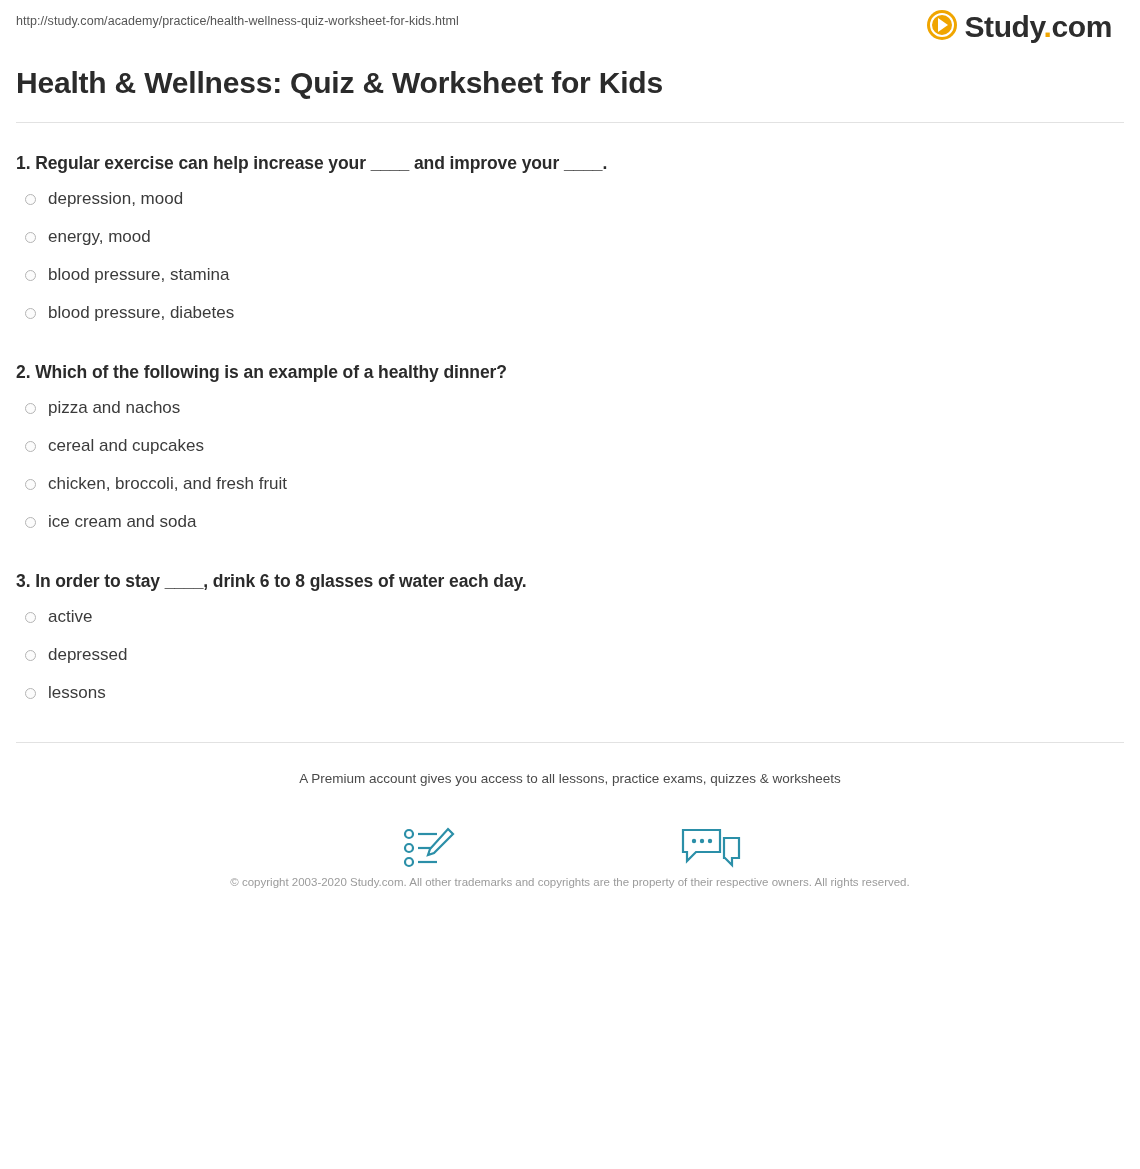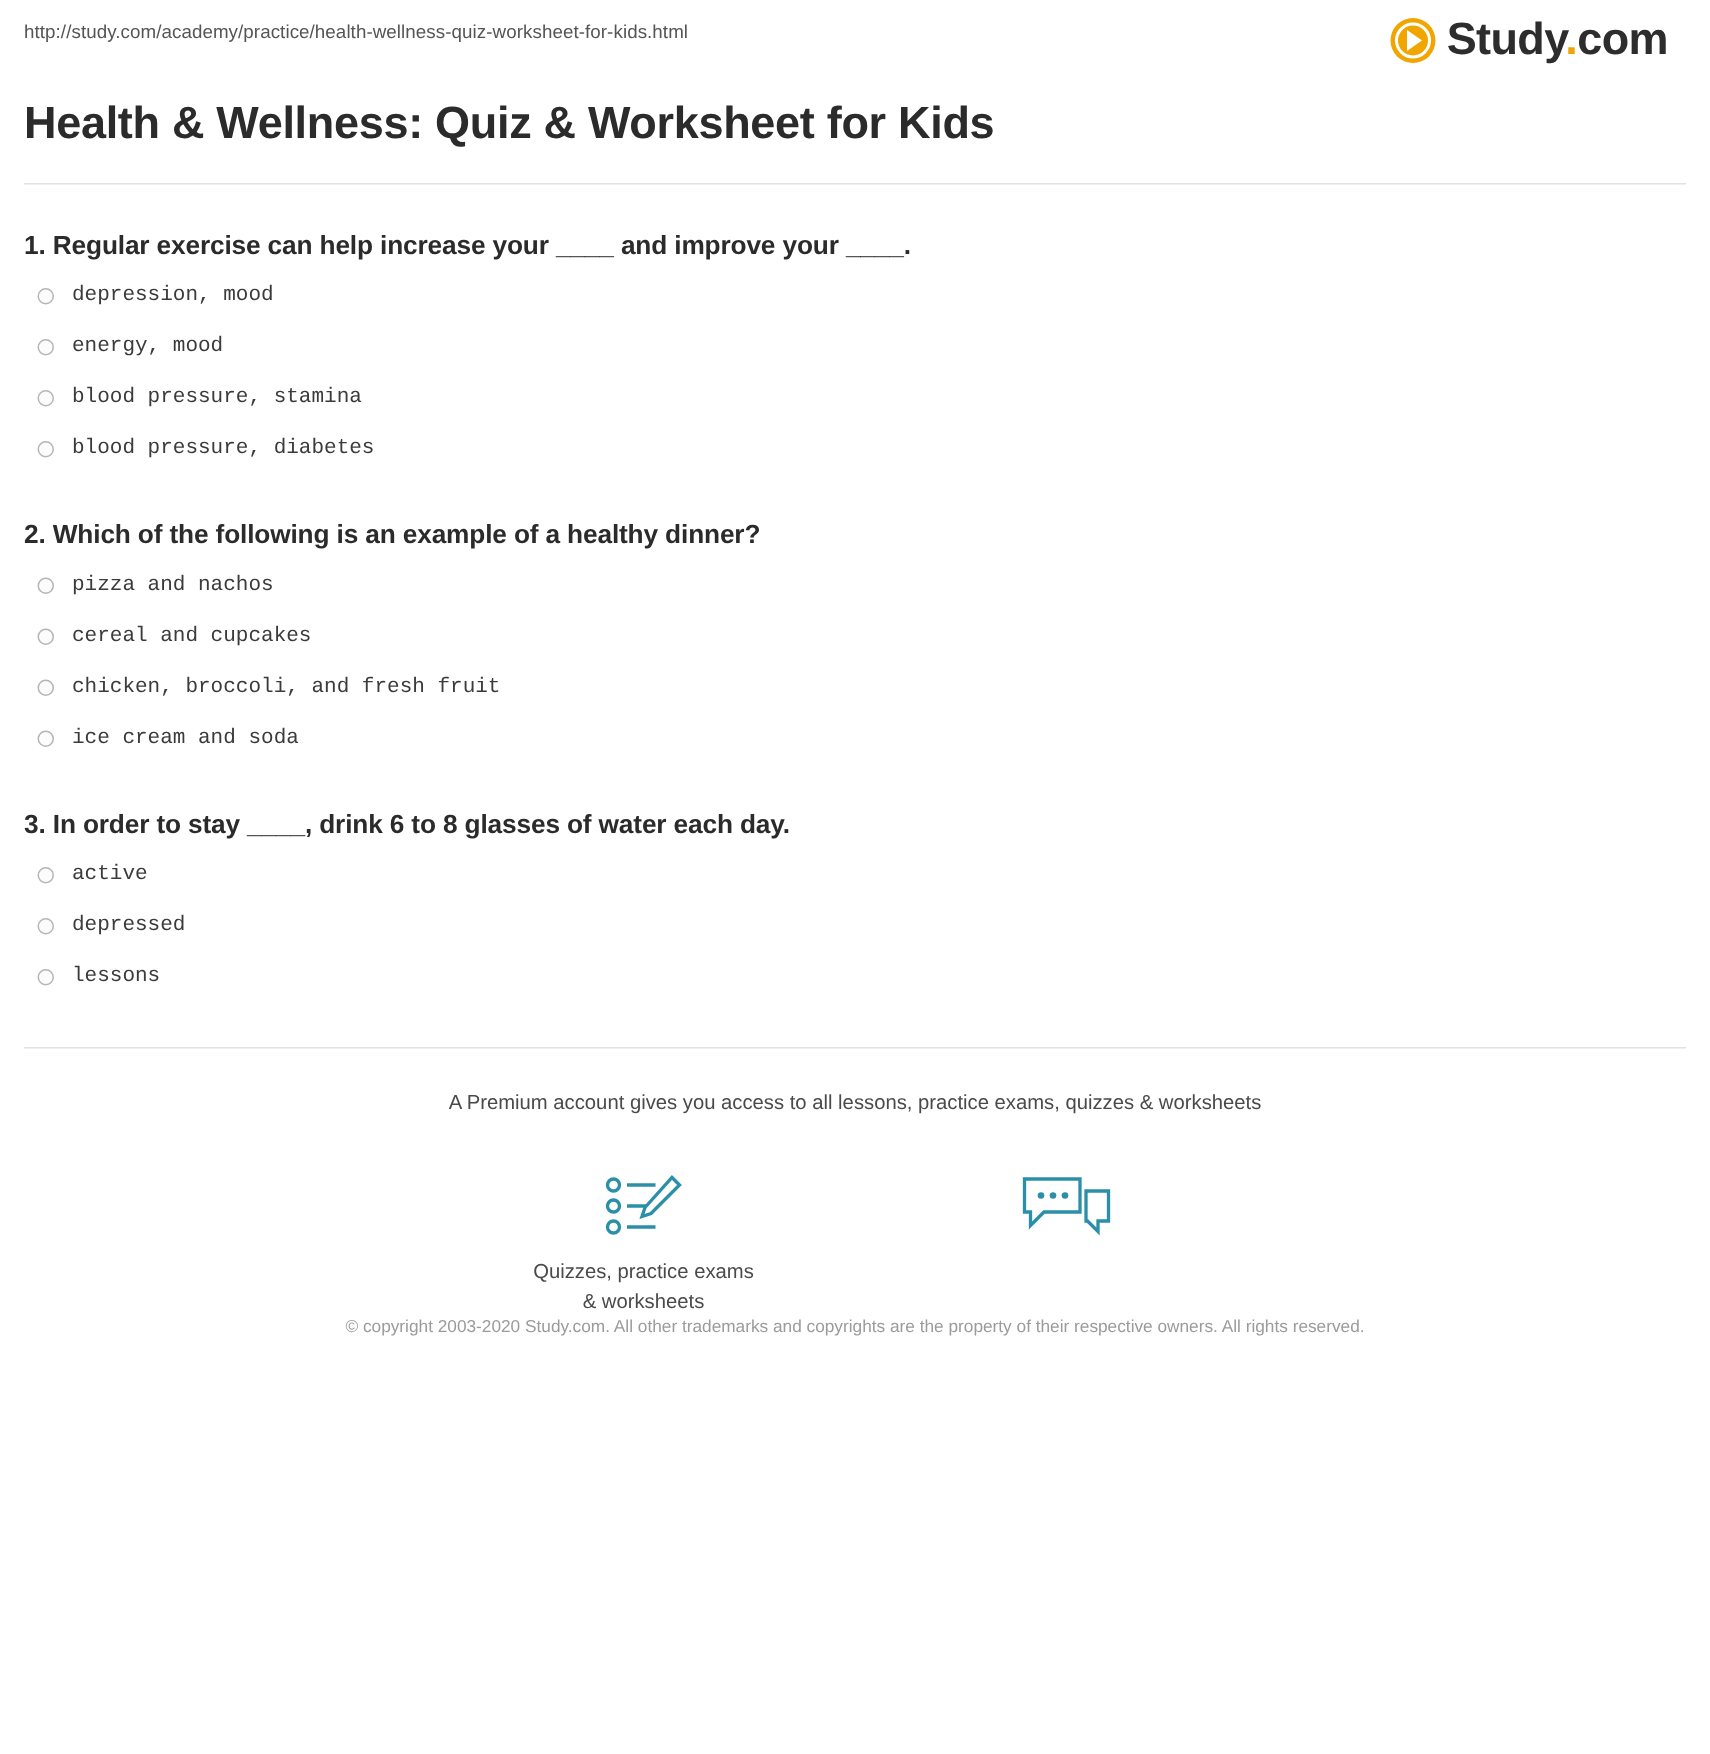--- a/index.html
+++ b/index.html
@@ -32,21 +32,21 @@
   }
   .url {
     font-size: 12.5px;
     color: #555555;
     letter-spacing: 0.05px;
     padding-top: 4px;
     text-align: center;
   }
   .logo {
     display: flex;
-    align-items: center;
+    align-items: flex-start;
     gap: 7px;
     padding-right: 12px;
   }
   .logo-mark {
     width: 30px;
     height: 30px;
     border-radius: 50%;
     background: #f0a500;
     position: relative;
     display: inline-block;
@@ -120,23 +120,22 @@
   .radio {
     width: 11px;
     height: 11px;
     border-radius: 50%;
     border: 1px solid #b5b5b5;
     background: #fcfcfc;
     flex: 0 0 auto;
     box-sizing: border-box;
   }
   .choice-label {
-    font-size: 14px;
+    font-size: 17px;
     color: #3b3b3b;
-    font-family: Liberation Mono, monospace;
   }
 
   
   .promo {
     border-top: 1px solid #e2e2e2;
     margin-top: 12px;
     padding-top: 28px;
     text-align: center;
   }
   .promo-head {
@@ -267,21 +266,20 @@
           <svg width="52" height="42" viewBox="0 0 52 42" fill="none" stroke="#2b8fa8" stroke-width="2.2">
             <circle cx="6" cy="7" r="4"></circle>
             <circle cx="6" cy="21" r="4"></circle>
             <circle cx="6" cy="35" r="4"></circle>
             <line x1="15" y1="7" x2="34" y2="7"></line>
             <line x1="15" y1="21" x2="28" y2="21"></line>
             <line x1="15" y1="35" x2="34" y2="35"></line>
             <path d="M45 2 L50 7 L31 26 L25 28 L27 22 Z"></path>
           </svg>
         </div>
-        <div class="feature-label">Quizzes, practice exams<br>&amp; worksheets</div>
       </div>
 
       <div class="feature">
         <div class="feature-icon">
           <svg width="62" height="44" viewBox="0 0 62 44" fill="none" stroke="#2b8fa8" stroke-width="2.2">
             <path d="M3 4 H40 V26 H16 L7 35 V26 H3 Z"></path>
             <path d="M44 12 H59 V32 H52 V39 L45 32 H44 Z"></path>
             <circle cx="14" cy="15" r="2.2" fill="#2b8fa8" stroke="none"></circle>
             <circle cx="22" cy="15" r="2.2" fill="#2b8fa8" stroke="none"></circle>
             <circle cx="30" cy="15" r="2.2" fill="#2b8fa8" stroke="none"></circle>

